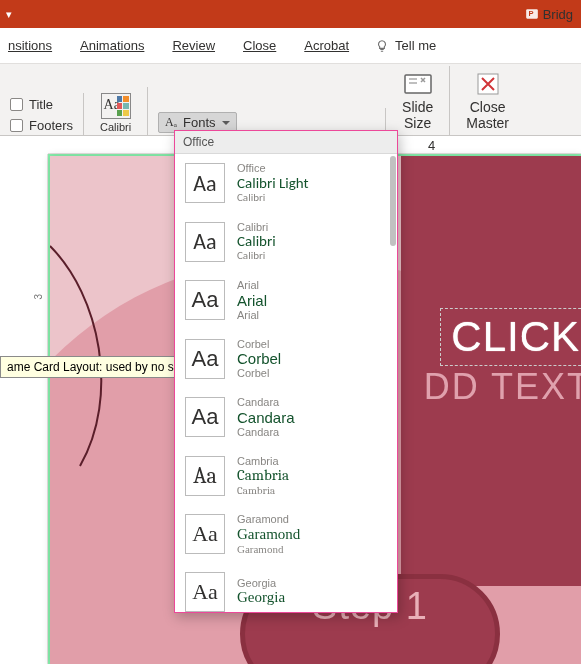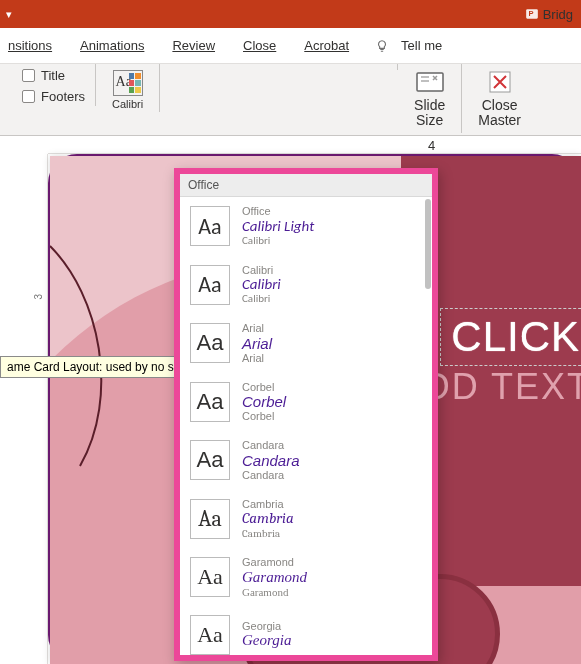--- a/index.html
+++ b/index.html
@@ -20,67 +20,67 @@
   
   .titlebar{height:28px;background:var(--accent);display:flex;align-items:center;justify-content:flex-end;padding:0 8px;}
   .titlebar .doc{color:#fff;display:flex;align-items:center;gap:4px;}
   .titlebar .doc svg{width:14px;height:14px;}
   .titlebar .qat{position:absolute;left:0;top:0;height:28px;display:flex;align-items:center;padding:0 6px;}
   .titlebar .qat span{color:#fff;font-size:11px;}
 
   
   .tabs{height:36px;background:#fff;border-bottom:1px solid var(--border-light);display:flex;align-items:center;padding:0 6px;gap:24px;overflow:hidden;}
   .tabs .tab{color:var(--text);padding:0 2px;white-space:nowrap;cursor:pointer;text-decoration:underline;}
-  .tabs .tell{display:flex;align-items:center;gap:12px;color:#707070;}
+  .tabs .tell{display:flex;align-items:center;gap:6px;color:#707070;}
   .tabs .tell svg{width:14px;height:14px;}
 
   
-  .ribbon{height:72px;background:var(--ribbon-bg);border-bottom:1px solid var(--border);display:flex;align-items:flex-start;overflow:hidden;padding-left:12px;}
+  .ribbon{height:72px;background:var(--ribbon-bg);border-bottom:1px solid var(--border);display:flex;align-items:flex-end;overflow:hidden;}
   .group{border-right:1px solid var(--border);padding:4px 10px 2px 10px;display:flex;flex-direction:column;justify-content:space-between;}
   .group.no-label{justify-content:center;gap:6px;}
   .group-label{text-align:center;font-size:11px;color:var(--text);}
   .chk{display:flex;align-items:center;gap:6px;cursor:pointer;}
   .chk .box{width:13px;height:13px;border:1px solid #8a8886;border-radius:2px;background:#fff;flex:0 0 13px;}
   .btn{display:flex;flex-direction:column;align-items:center;justify-content:center;gap:4px;padding:2px 6px;cursor:pointer;border-radius:3px;}
   .icon-box{display:flex;align-items:center;justify-content:center;}
   .small-btn{display:flex;align-items:center;gap:6px;cursor:pointer;padding:2px 4px;border-radius:3px;}
   .caret{width:0;height:0;border-left:4px solid transparent;border-right:4px solid transparent;border-top:4px solid #5b5b5b;}
   .fonts-btn{display:flex;align-items:center;gap:6px;background:#D6D6D6;border:1px solid #B0B0B0;padding:2px 6px;border-radius:2px;cursor:pointer;}
 
   
   .workspace{position:absolute;left:0;right:0;top:136px;bottom:0;background:#fff;}
   .hruler{position:absolute;left:48px;right:0;top:0;height:18px;background:#fff;border-bottom:1px solid var(--border-light);font-size:10px;color:#777;}
   .hruler .tick{position:absolute;top:2px;}
   .vruler{position:absolute;left:30px;top:18px;width:18px;bottom:0;background:#fff;border-right:1px solid var(--border-light);}
   .vruler .tick{position:absolute;left:3px;font-size:10px;color:#777;writing-mode:vertical-rl;transform:rotate(180deg);}
-  .slidearea{position:absolute;left:48px;top:18px;right:0;bottom:0;background:#701a75;border-radius:29px;}
+  .slidearea{position:absolute;left:48px;top:18px;right:0;bottom:0;background:#86efac;}
   .slide{position:absolute;left:2px;top:2px;right:0;bottom:0;background:var(--slide-pink);overflow:hidden;box-shadow:0 0 8px rgba(0,0,0,.15);}
   .slide .curve{position:absolute;left:-100px;top:100px;width:700px;height:700px;border-radius:50%;background:#E19EA9;}
   .panel{position:absolute;right:-20px;top:0;width:200px;height:430px;background:var(--slide-maroon);}
   .click-title{position:absolute;right:-10px;top:152px;font-family:Impact,"Arial Black",sans-serif;font-size:42px;letter-spacing:1px;color:#fff;text-shadow:0 0 1px #fff;border:1.5px dashed #ccc;padding:4px 10px;}
   .add-text{position:absolute;right:-10px;top:210px;font-family:Impact,"Arial Black",sans-serif;font-size:36px;letter-spacing:2px;color:#E0A1AD;}
   .step-badge{position:absolute;left:190px;bottom:-30px;width:260px;height:120px;border:5px solid #8A3040;border-radius:70px;background:var(--slide-maroon);display:flex;align-items:flex-start;justify-content:center;padding-top:6px;}
   .step-badge span{font-family:Impact,"Arial Black",sans-serif;font-size:38px;color:#E9B0B8;letter-spacing:1px;}
 
   
   .tooltip{position:absolute;left:0;top:356px;background:#FFFFE1;border:1px solid #8a8a8a;padding:3px 6px;font-size:12px;color:#000;z-index:30;}
 
   
-  .dropdown{position:absolute;left:174px;top:130px;width:264px;background:#fff;border:6px solid #ec4899;box-shadow:2px 4px 12px rgba(0,0,0,.25);z-index:50;margin-top:38px;}
+  .dropdown{position:absolute;left:174px;top:130px;width:224px;background:#fff;border:1px solid #ec4899;box-shadow:2px 4px 12px rgba(0,0,0,.25);z-index:50;}
   .dropdown .hdr{background:#EDEDED;border-bottom:1px solid #D9D9D9;padding:4px 8px;color:#555;font-size:12px;}
   .dropdown .scroll{max-height:500px;overflow:hidden;position:relative;}
   .dropdown .scrollbar{position:absolute;right:0;top:0;width:8px;height:100%;}
   .dropdown .thumb{position:absolute;right:1px;top:2px;width:6px;height:90px;background:#C1C1C1;border-radius:3px;}
   .font-item{display:flex;align-items:center;gap:12px;padding:8px 10px;cursor:pointer;border-bottom:0;}
   .font-item.last{padding-bottom:0;}
   .font-thumb{width:40px;height:40px;border:1px solid #bbb;display:flex;align-items:center;justify-content:center;background:#fff;flex:0 0 40px;}
   .font-thumb span{font-size:22px;}
   .font-meta{display:flex;flex-direction:column;line-height:1.15;}
   .font-meta .cat{font-size:11px;color:var(--text-muted);}
-  .font-meta .name{font-size:15px;color:#4c1d95;font-style:italic;}
+  .font-meta .name{font-size:15px;color:#14532d;}
   .font-meta .sub{font-size:11px;color:var(--text-muted);}
 </style>
 </head>
 <body>
 
 <div class="titlebar">
   <div class="qat">
     <span style="color:#fff;">▾</span>
   </div>
   <div class="doc">
@@ -133,20 +133,25 @@
               <div style="background:#EDC948"></div>
           </div>
         </div>
       </div>
     </div>
     <div class="group-label">Calibri</div>
   </div>
 
   <div class="group no-label" style="gap:8px;min-width:238px;">
     <div style="display:flex;gap:14px;">
+      <div class="fonts-btn">
+        <span style="font-family:serif;font-size:12px;">Aₐ</span>
+        <span>Fonts</span>
+        <span class="caret"></span>
+      </div>
     </div>
   </div>
 
   <div class="group" style="min-width:56px;align-items:center;">
     <div class="btn" style="flex:1;">
       <svg width="30" height="24" viewBox="0 0 30 24" fill="none" stroke="#666" stroke-width="1.5">
           <rect x="2" y="3" width="26" height="18" rx="1" fill="#fff"></rect>
           <path d="M6 7h8M6 11h8" stroke="#aaa"></path>
           <path d="M18 6l4 4M22 6l-4 4" stroke="#999"></path>
         </svg>

